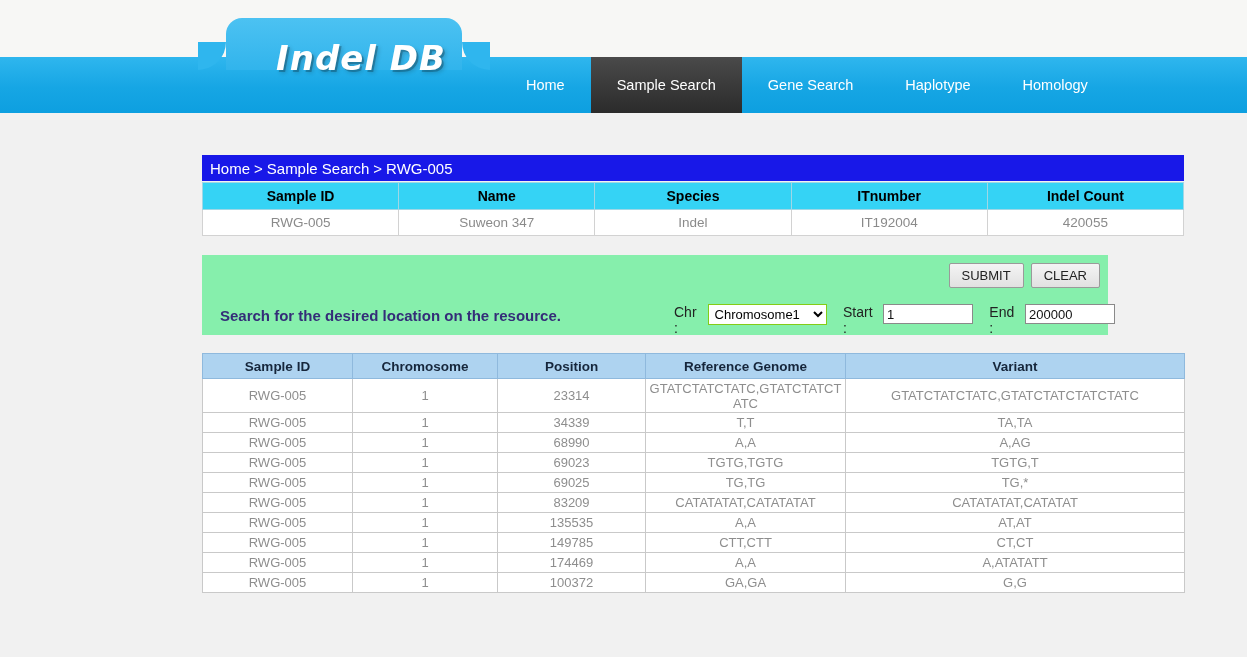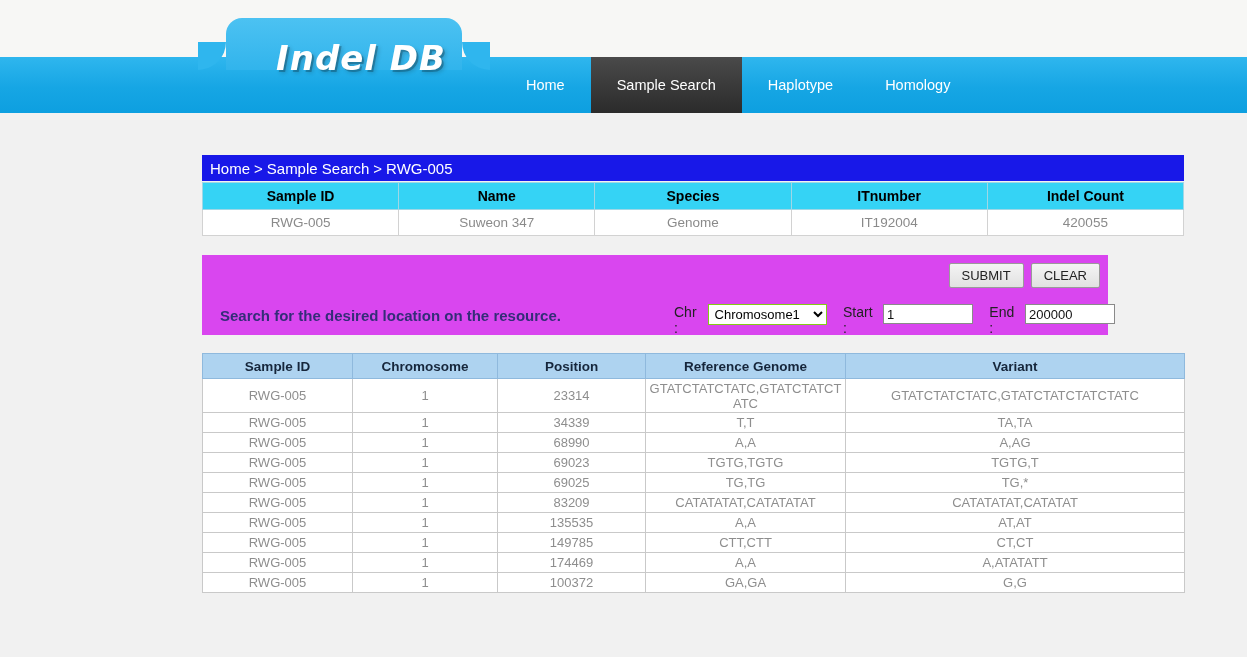--- a/index.html
+++ b/index.html
@@ -150,21 +150,21 @@
     height: 26px;
     font-size: 13.5px;
     color: #8a8a8a;
     text-align: center;
   }
 
   
   .search-panel {
     width: 906px;
     height: 80px;
-    background: #d946ef;
+    background: #86efac;
     margin-top: 19px;
     position: relative;
   }
   .btn-row {
     position: absolute;
     right: 8px; top: 8px;
     display: flex;
     gap: 7px;
   }
   .gbtn {
@@ -248,20 +248,21 @@
 
 <div class="topstrip"></div>
 
 <div class="logo-curve-l-mask"></div>
 <div class="logo-curve-r-mask"></div>
 
 <div class="navbar">
   <div class="nav-items">
       <div class="nav-item">Home</div>
       <div class="nav-item active">Sample Search</div>
+      <div class="nav-item">Gene Search</div>
       <div class="nav-item">Haplotype</div>
       <div class="nav-item">Homology</div>
     </div>
 </div>
 
 <div class="logo-curve-l"></div>
 <div class="logo-curve-r"></div>
 <div class="logo-tab"></div>
 <div class="logo-text">Indel DB</div>
 
@@ -282,21 +283,21 @@
           <th>Name</th>
           <th>Species</th>
           <th>ITnumber</th>
           <th>Indel Count</th>
         </tr>
     </thead>
     <tbody>
       <tr id="info-body-row">
           <td>RWG-005</td>
           <td>Suweon 347</td>
-          <td>Genome</td>
+          <td>Indel</td>
           <td>IT192004</td>
           <td>420055</td>
         </tr>
     </tbody>
   </table>
 
   <div class="search-panel">
     <div class="btn-row">
       <button class="gbtn">SUBMIT</button>
       <button class="gbtn">CLEAR</button>

